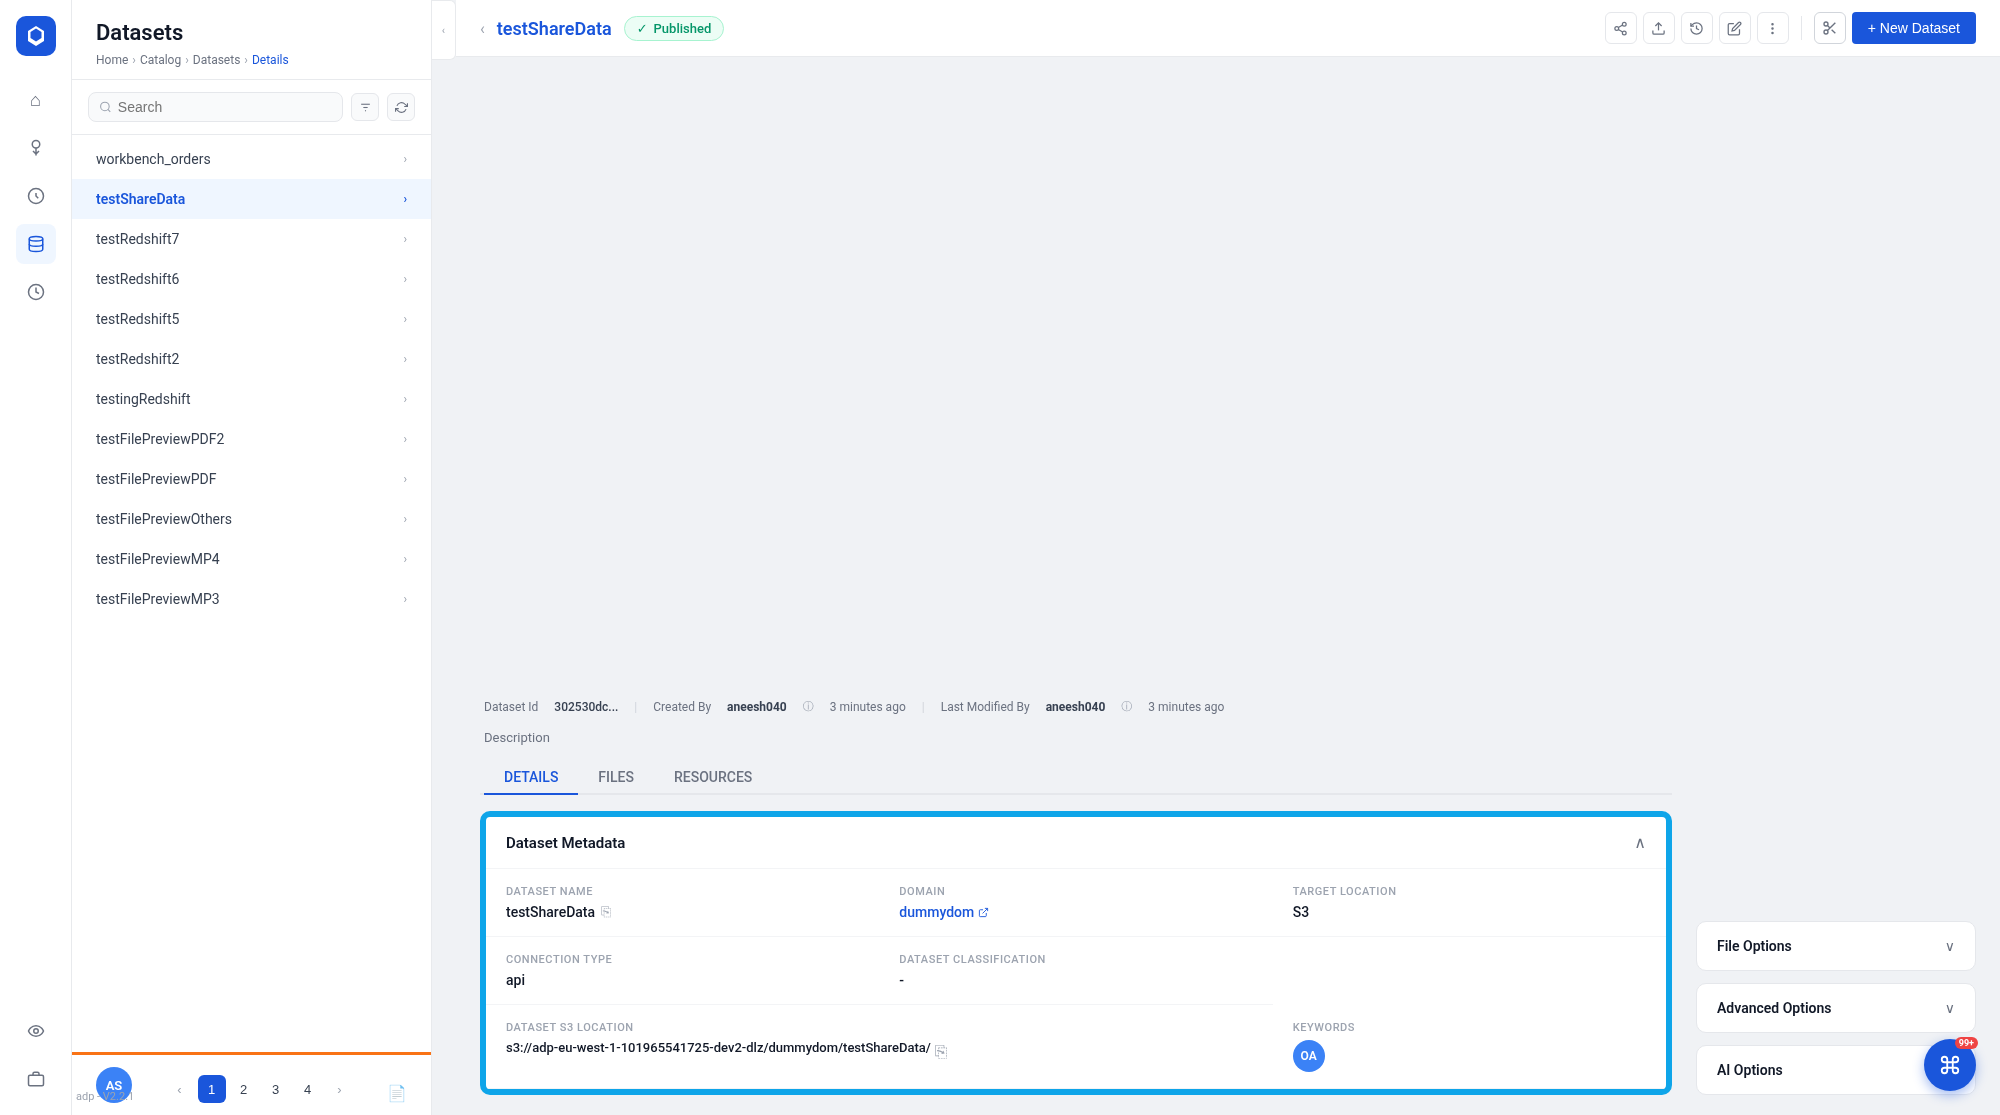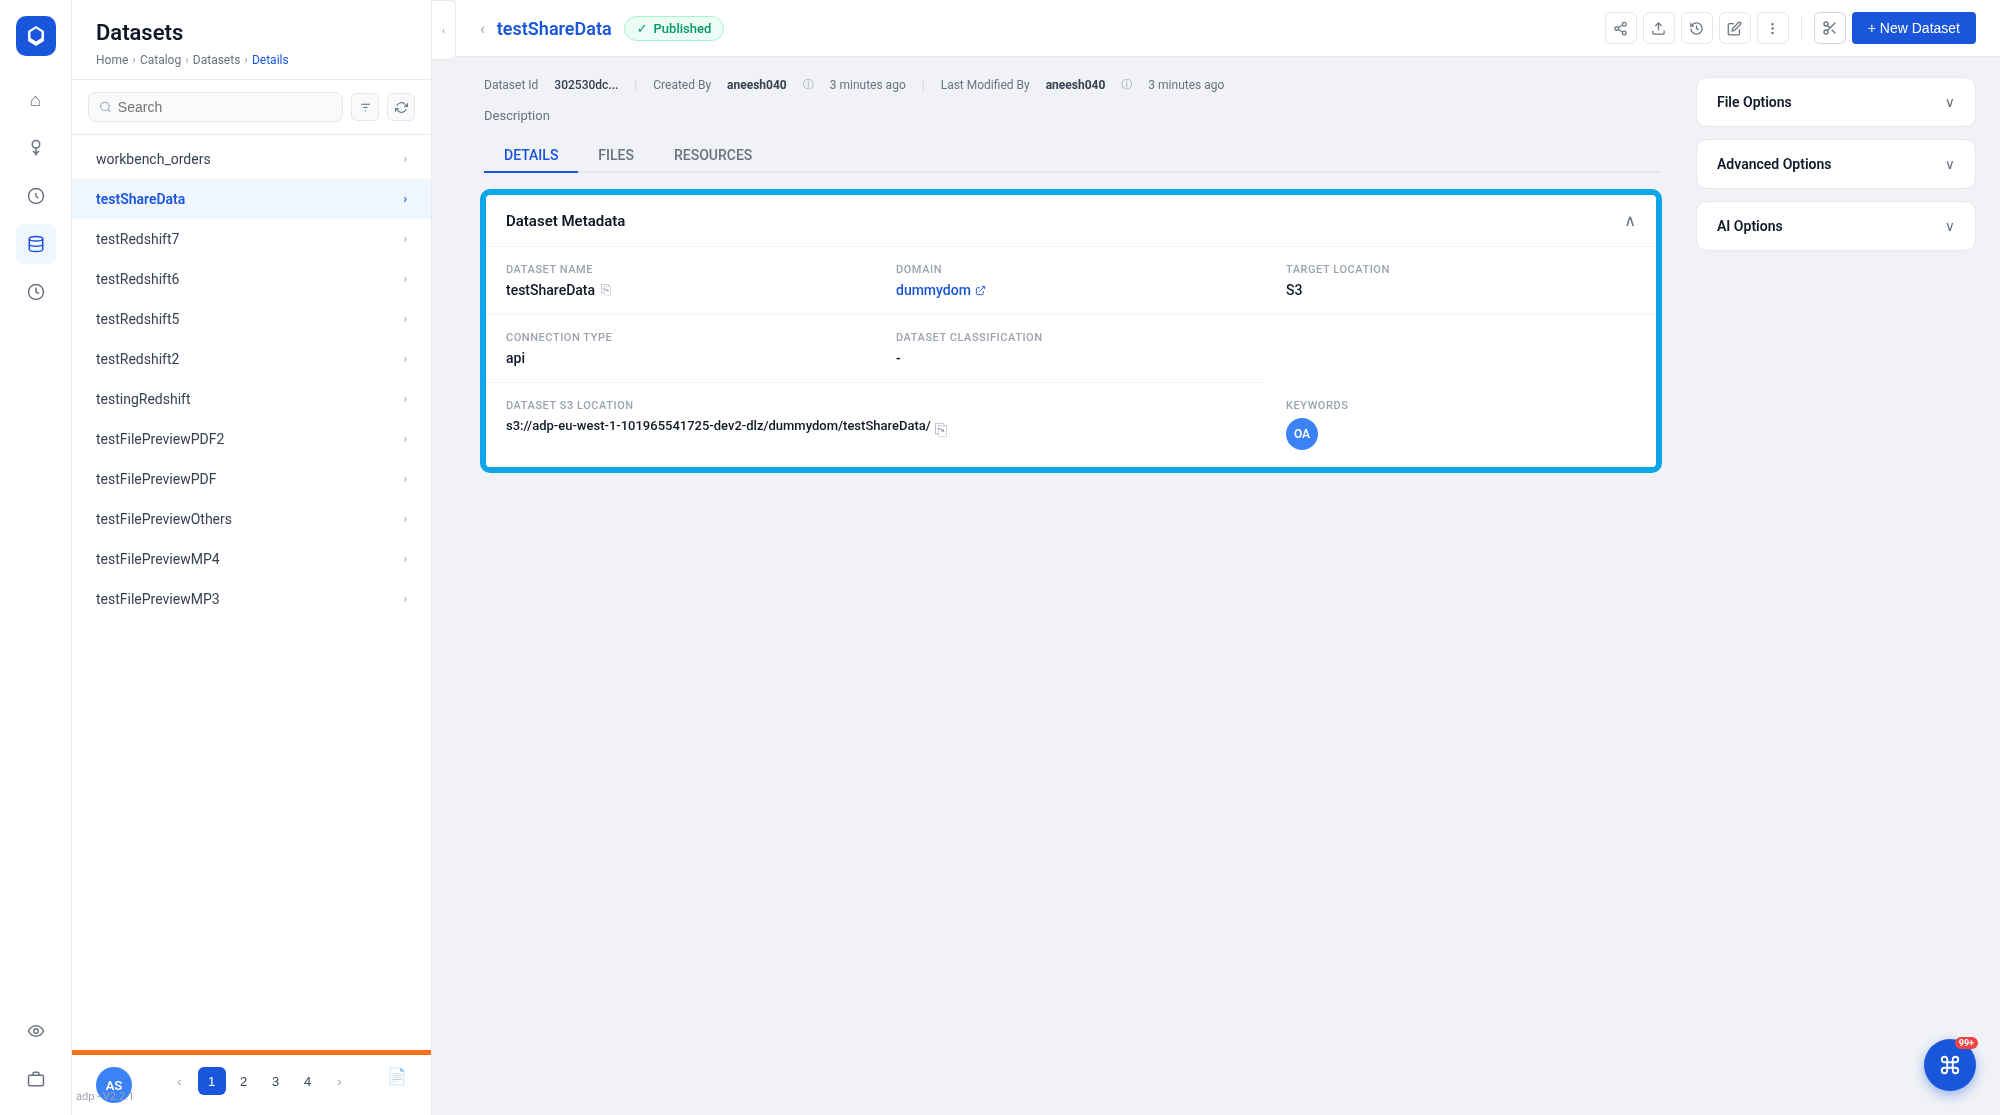--- a/index.html
+++ b/index.html
@@ -118,23 +118,23 @@
     .dataset-item.active {
       background: #eff6ff;
       color: #1a56db;
       font-weight: 600;
     }
     .dataset-item .chevron { color: #9ca3af; font-size: 12px; }
     .dataset-item.active .chevron { color: #1a56db; }
 
     .left-panel-footer {
       padding: 12px 24px;
-      border-top: 5px solid #f97316;
-      display: flex;
-      align-items: flex-start;
+      border-top: 3px solid #f97316;
+      display: flex;
+      align-items: flex-end;
       justify-content: space-between;
     }
     .avatar {
       width: 36px; height: 36px;
       border-radius: 50%;
       background: #3b82f6;
       color: #fff;
       display: flex; align-items: center; justify-content: center;
       font-size: 13px;
       font-weight: 600;
@@ -253,21 +253,22 @@
       cursor: pointer;
       display: flex; align-items: center; gap: 6px;
     }
 
     
     .detail-area {
       flex: 1;
       overflow-y: auto;
       padding: 20px 24px;
       display: flex;
-      gap: 34px;
+      gap: 24px;
+      align-items: flex-end;
     }
 
     
     .detail-main { flex: 1; display: flex; flex-direction: column; gap: 16px; }
     .detail-info-bar {
       display: flex;
       align-items: center;
       gap: 16px;
       font-size: 12px;
       color: #6b7280;

